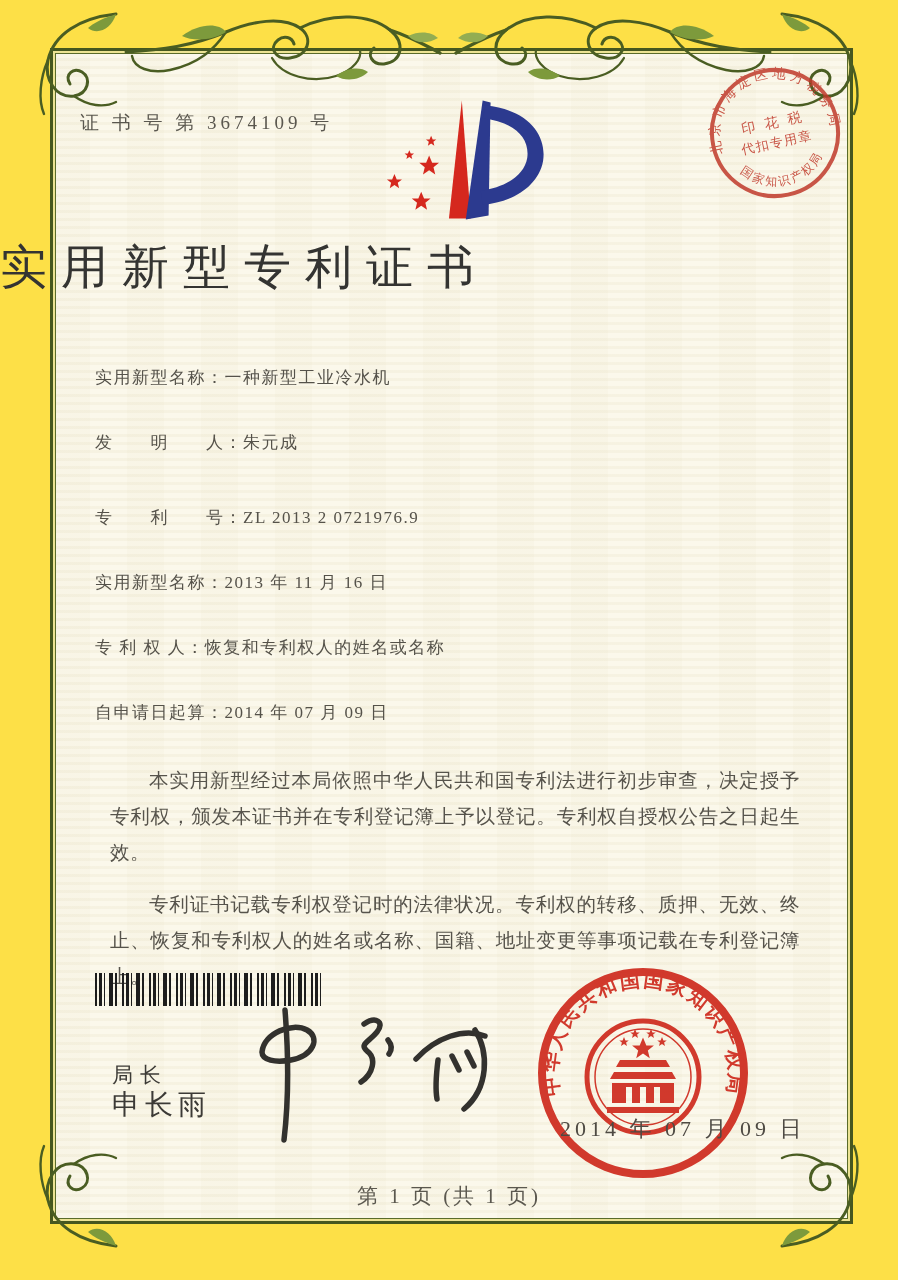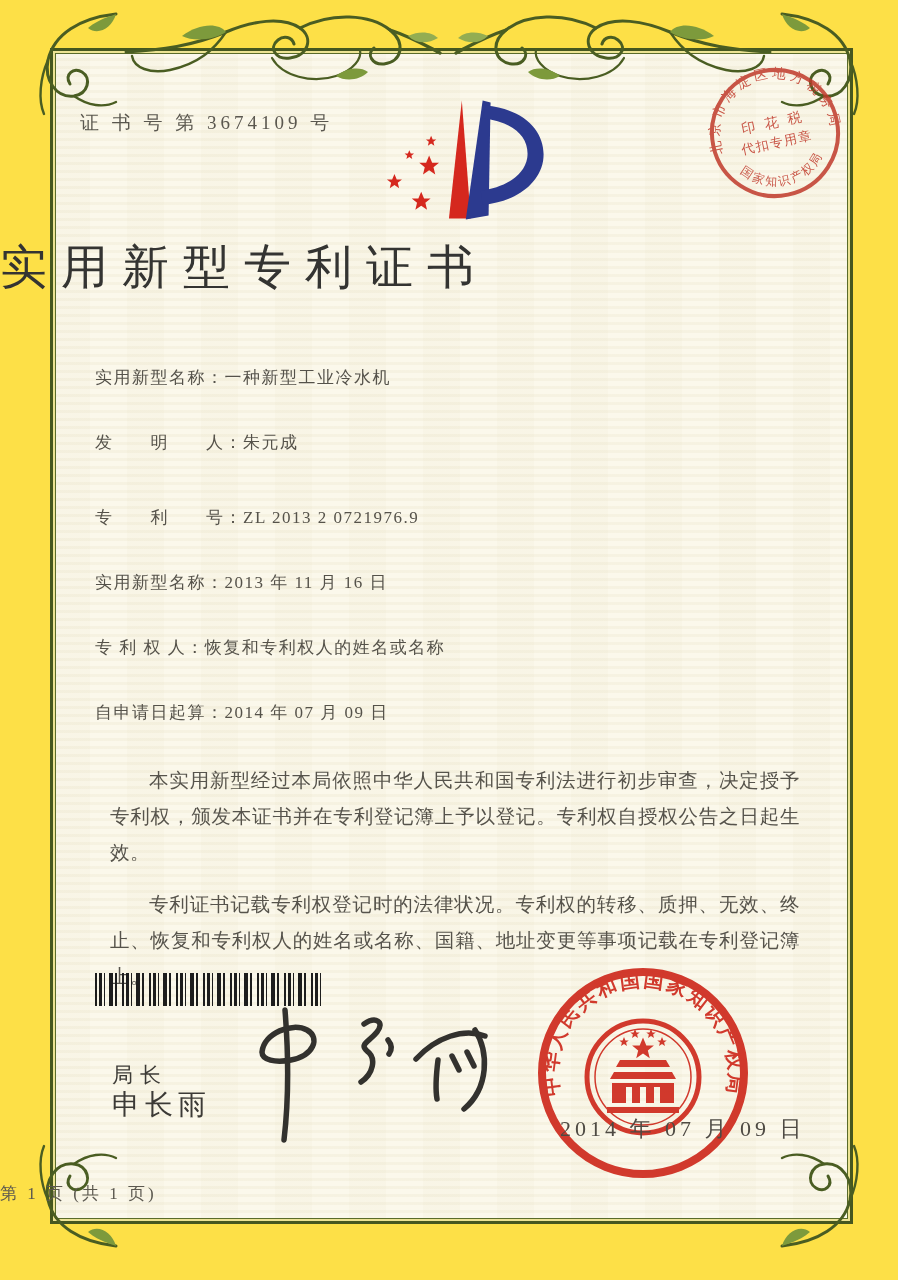--- a/index.html
+++ b/index.html
@@ -55,22 +55,22 @@
   .signer-title{position:absolute;left:112px;top:1040px;font-size:21px;letter-spacing:7px;color:#3c3a36;margin-top:21px;}
   .signer-name{position:absolute;left:112px;top:1086px;font-size:28px;letter-spacing:5px;color:#3c3a36;}
   .signature{position:absolute;left:212px;top:996px;width:300px;height:150px;}
   .office-seal{position:absolute;left:534px;top:964px;width:218px;height:218px;z-index:4;opacity:.92;}
   .seal-date{
     position:absolute;left:560px;top:1114px;z-index:5;font-size:22px;
     color:#4e4a43;letter-spacing:4px;white-space:nowrap;
   }
   .tax-stamp{position:absolute;left:704px;top:62px;width:142px;height:142px;z-index:4;opacity:.85;}
   .footer{
-    position:absolute;left:0;top:1182px;width:100%;
-    font-size:17px;letter-spacing:3px;color:#5b584f;
+    position:absolute;left:0;top:1182px;width:100%;text-align:center;
+    font-size:21px;letter-spacing:3px;color:#5b584f;
   }
 </style>
 </head>
 <body>
 
 <div class="page">
 
   <div class="paper-inner"></div>
   <div class="frame"></div>
 

